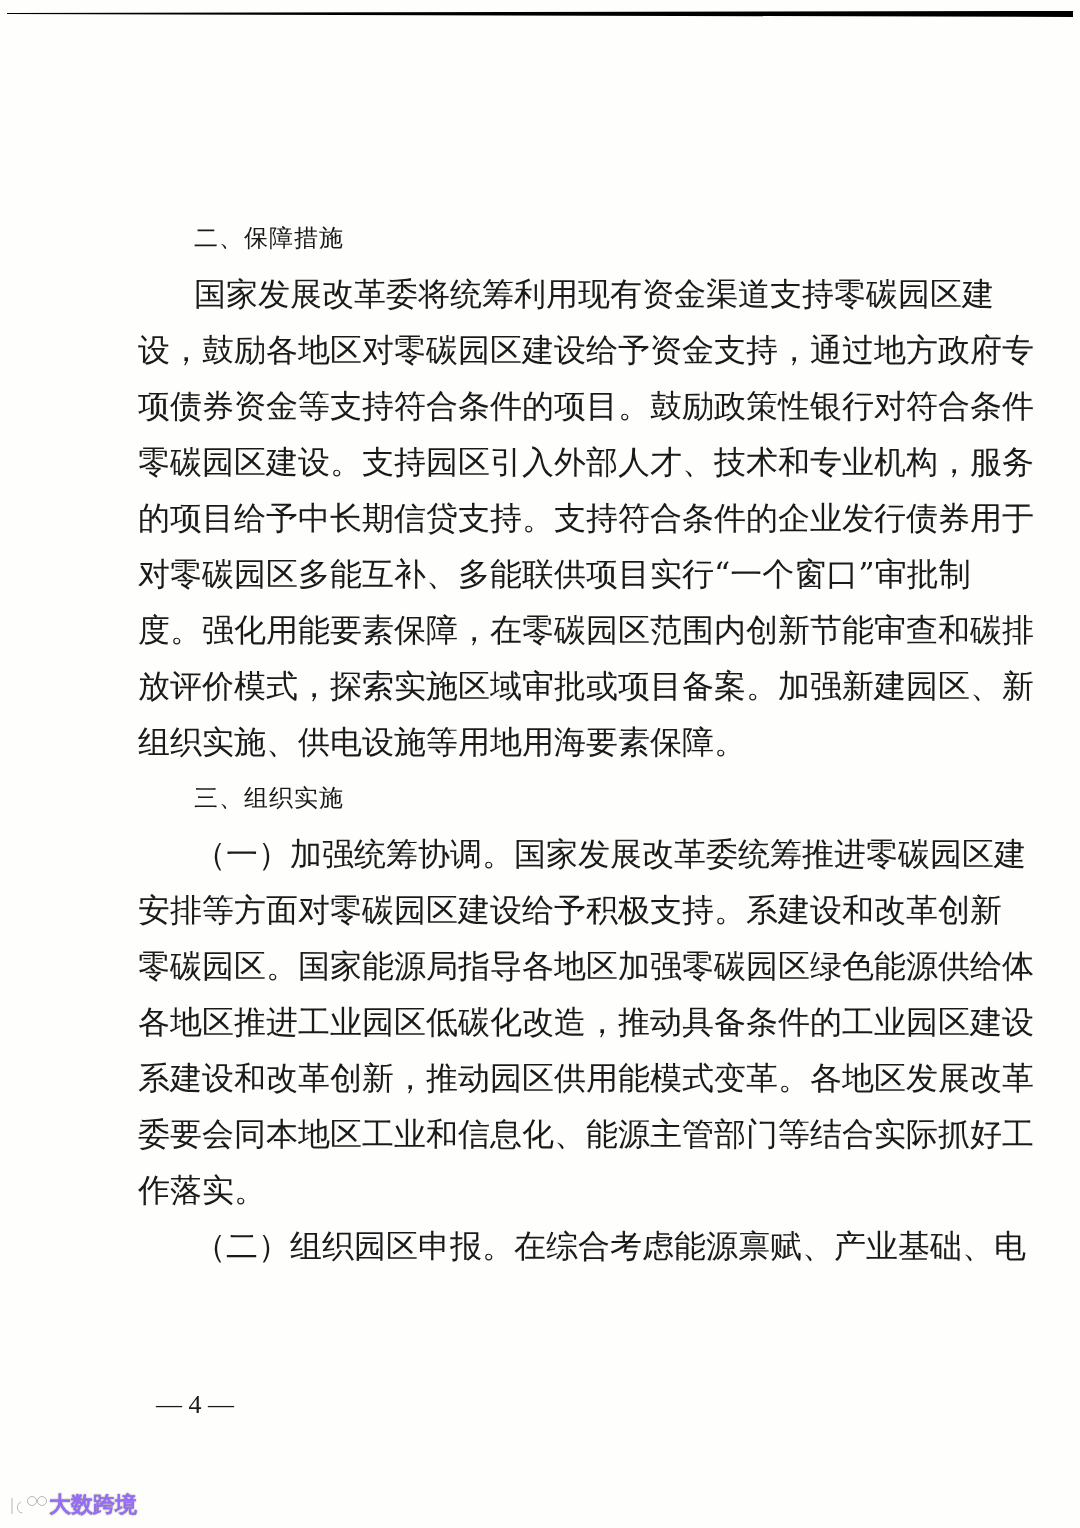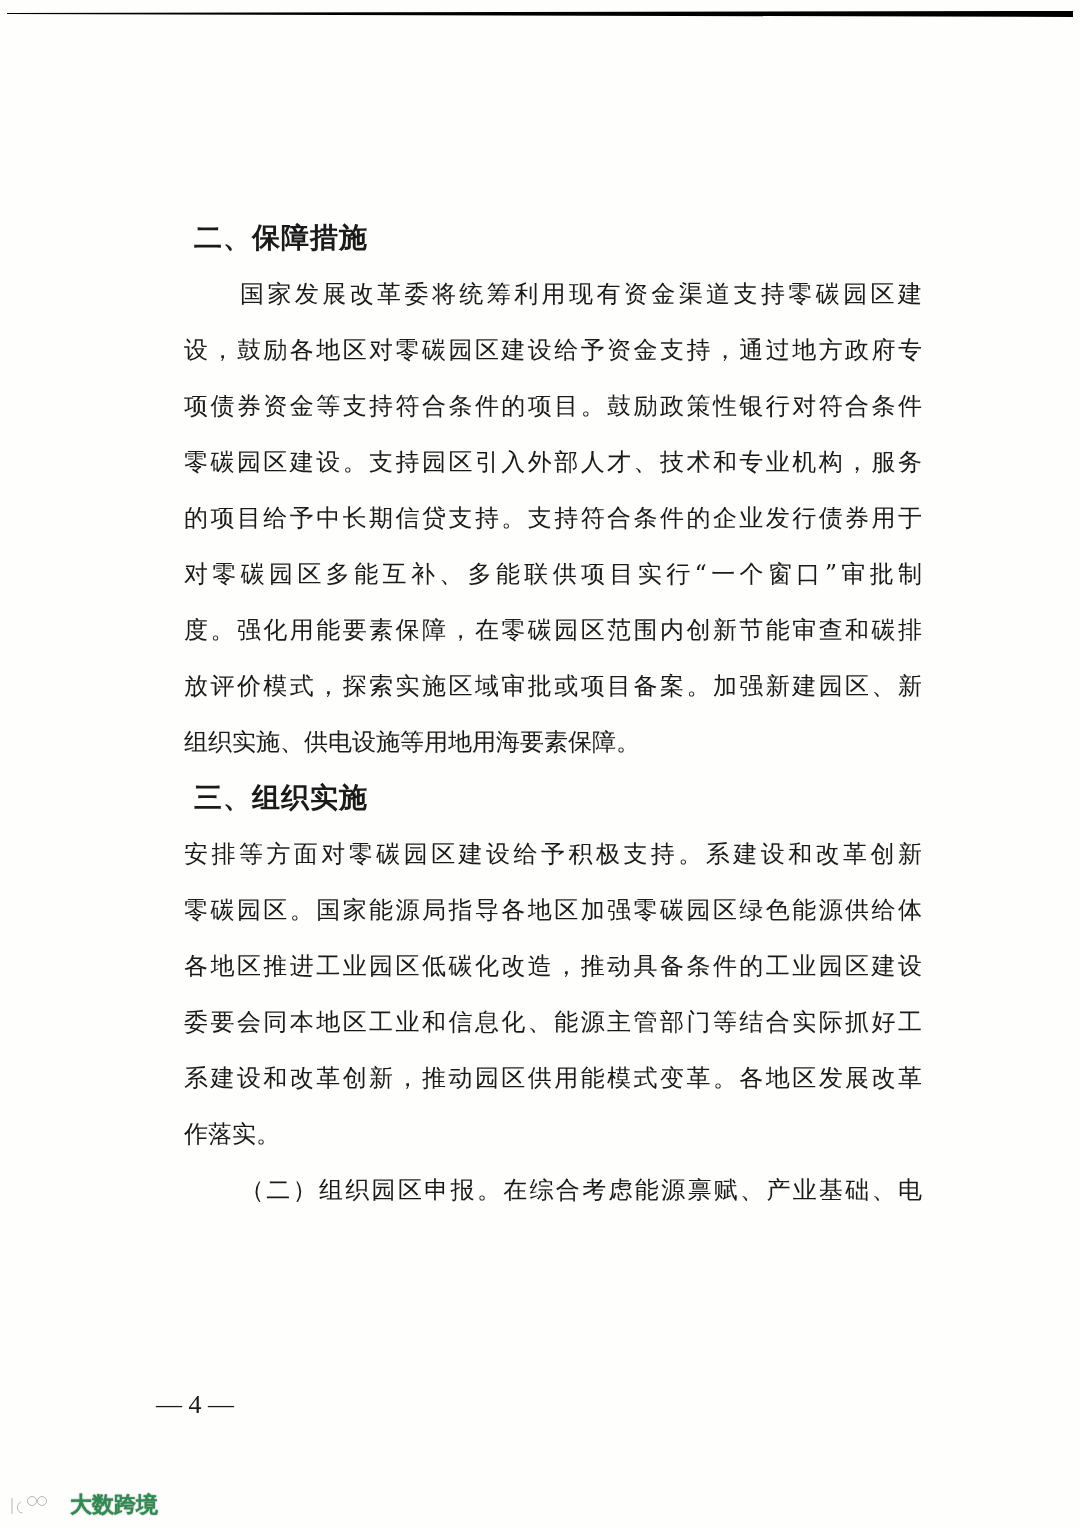--- a/index.html
+++ b/index.html
@@ -26,38 +26,37 @@
 
   .page-body {
     position: absolute;
     left: 138px;
     top: 210px;
     width: 784px;
   }
   .line {
     height: 56px;
     line-height: 56px;
-    font-size: 24px;
+    font-size: 32px;
     white-space: nowrap;
     text-align: justify;
     text-align-last: justify;
     letter-spacing: 0;
-    margin-left: 46px;
   }
   .line.indent {
     padding-left: 56px;
   }
   .line.last {
     text-align-last: left;
   }
   .heading {
     height: 56px;
     line-height: 56px;
-    font-size: 28px;
-    font-weight: bold;
+    font-size: 24px;
+    font-weight: normal;
     padding-left: 56px;
     font-family: "DejaVu Sans", "Liberation Sans", sans-serif;
     letter-spacing: 1px;
   }
   .sub-label {
     font-family: "DejaVu Sans", "Liberation Sans", sans-serif;
   }
   .page-number {
     position: absolute;
     left: 140px;
@@ -67,22 +66,22 @@
     font-family: "Liberation Serif", "DejaVu Serif", serif;
     text-align: center;
     color: #1a1a1a;
   }
   .watermark {
     position: absolute;
     left: 8px;
     top: 1490px;
     display: flex;
     align-items: center;
-    gap: 22px;
-    color: #15803d;
+    gap: 1px;
+    color: #8b5cf6;
     font-family: "DejaVu Sans", "Liberation Sans", sans-serif;
     font-size: 22px;
     font-weight: bold;
     text-shadow: 0 0 2px #9a9a9a, 0 0 1px #8a8a8a;
     opacity: 0.9;
   }
   .watermark .logo {
     width: 40px;
     height: 26px;
   }
@@ -107,25 +106,26 @@
     <div class="line">的项目给予中长期信贷支持。支持符合条件的企业发行债券用于</div>
     <div class="line">对零碳园区多能互补、多能联供项目实行“一个窗口”审批制</div>
     <div class="line">度。强化用能要素保障，在零碳园区范围内创新节能审查和碳排</div>
     <div class="line">放评价模式，探索实施区域审批或项目备案。加强新建园区、新</div>
     <div class="line last">组织实施、供电设施等用地用海要素保障。</div>
   </div>
 
   <div class="heading">三、组织实施</div>
 
   <div>
+    <div class="line indent"><span class="sub-label">（一）</span><span>加强统筹协调。国家发展改革委统筹推进零碳园区建</span></div>
     <div class="line">安排等方面对零碳园区建设给予积极支持。系建设和改革创新</div>
     <div class="line">零碳园区。国家能源局指导各地区加强零碳园区绿色能源供给体</div>
     <div class="line">各地区推进工业园区低碳化改造，推动具备条件的工业园区建设</div>
+    <div class="line">系建设和改革创新，推动园区供用能模式变革。各地区发展改革</div>
     <div class="line">委要会同本地区工业和信息化、能源主管部门等结合实际抓好工</div>
-    <div class="line">系建设和改革创新，推动园区供用能模式变革。各地区发展改革</div>
     <div class="line last">作落实。</div>
   </div>
 
   <div>
     <div class="line indent"><span class="sub-label">（二）</span><span>组织园区申报。在综合考虑能源禀赋、产业基础、电</span></div>
   </div>
 </div>
 
 <div class="page-number">— 4 —</div>
 

